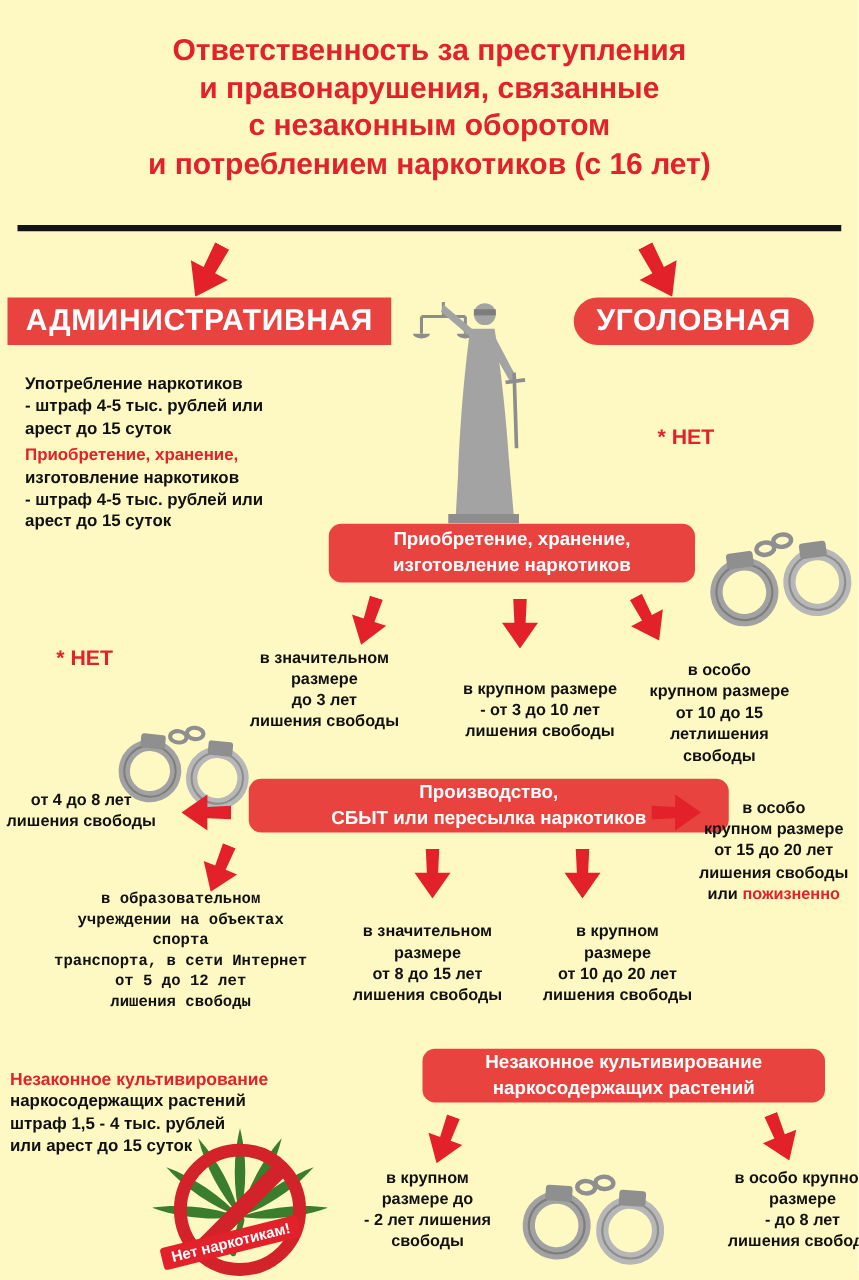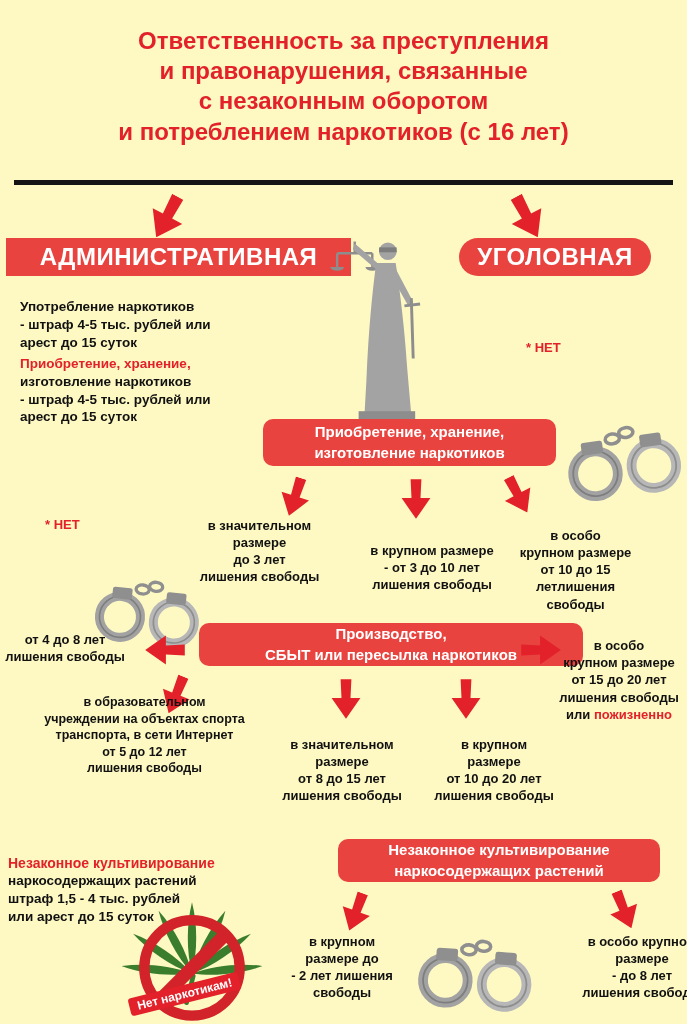--- a/index.html
+++ b/index.html
@@ -25,21 +25,21 @@
     position:absolute; background:var(--banner-red); color:#fff; border-radius:10px;
     font-size:15px; line-height:1.35; text-align:center;
     display:flex; align-items:center; justify-content:center;
   }
   .txt { position:absolute; font-size:13px; line-height:1.32; text-align:center; color:#111; }
   .txt-left { text-align:left; }
   .small { font-size:12.5px; }
   .mid { font-size:13.5px;margin-top:11px; }
   .red { color:var(--accent-red); }
   .block { display:block; }
-  .net { position:absolute; color:var(--accent-red); font-size:13px; }
+  .net { position:absolute; color:var(--accent-red); font-size:17px; }
   .arrow { position:absolute; width:36px; height:40px; fill:var(--accent-red); }
   .arrow-lg { width:42px; height:46px; }
   .art { position:absolute; }
   .ribbon {
     position:absolute; background:var(--accent-red); color:#fff;
     font-size:12px; padding:2px 8px; border-radius:3px;
     transform:rotate(-14deg); white-space:nowrap;
   }
 </style>
 </head>
@@ -103,21 +103,21 @@
 и потреблением наркотиков (с 16 лет)</h1>
   <div class="divider"></div>
 
   <svg class="arrow arrow-lg" style="left:146px; top:194px; transform:rotate(28deg)">
       <use href="#arr"></use>
     </svg>
   <svg class="arrow arrow-lg" style="left:506px; top:194px; transform:rotate(-28deg)">
       <use href="#arr"></use>
     </svg>
 
-  <div class="cat-banner" style="left:6px; top:238px; width:345px;">АДМИНИСТРАТИВНАЯ</div>
+  <div class="cat-banner" style="left:6px; top:238px; width:307px;">АДМИНИСТРАТИВНАЯ</div>
   <div class="cat-banner" style="left:459px; top:238px; width:192px;border-radius:19px;">УГОЛОВНАЯ</div>
 
   <svg class="art" style="left:328px; top:224px; width:110px; height:195px;">
       <use href="#justice"></use>
     </svg>
 
   <div class="txt mid txt-left pre" style="left:20px; top:287px; width:240px;">Употребление наркотиков
 - штраф 4-5 тыс. рублей или
 арест до 15 суток</div>
 
@@ -188,21 +188,21 @@
   <svg class="arrow" style="left:158px; top:675px; transform:rotate(22deg)">
       <use href="#arr"></use>
     </svg>
   <svg class="arrow" style="left:328px; top:679px;">
       <use href="#arr"></use>
     </svg>
   <svg class="arrow" style="left:448px; top:679px;">
       <use href="#arr"></use>
     </svg>
 
-  <div class="txt small pre" style="left:42px; top:694px; width:205px;">в образовательном
+  <div class="txt small pre" style="left:42px; top:711px; width:205px;font-family:Liberation Mono, monospace;">в образовательном
 учреждении  на объектах спорта
 транспорта, в сети Интернет
 от 5 до 12 лет
 лишения свободы</div>
   <div class="txt pre" style="left:272px; top:736px; width:140px;">в значительном
 размере
 от 8 до 15 лет
 лишения свободы</div>
   <div class="txt pre" style="left:424px; top:736px; width:140px;">в крупном
 размере

